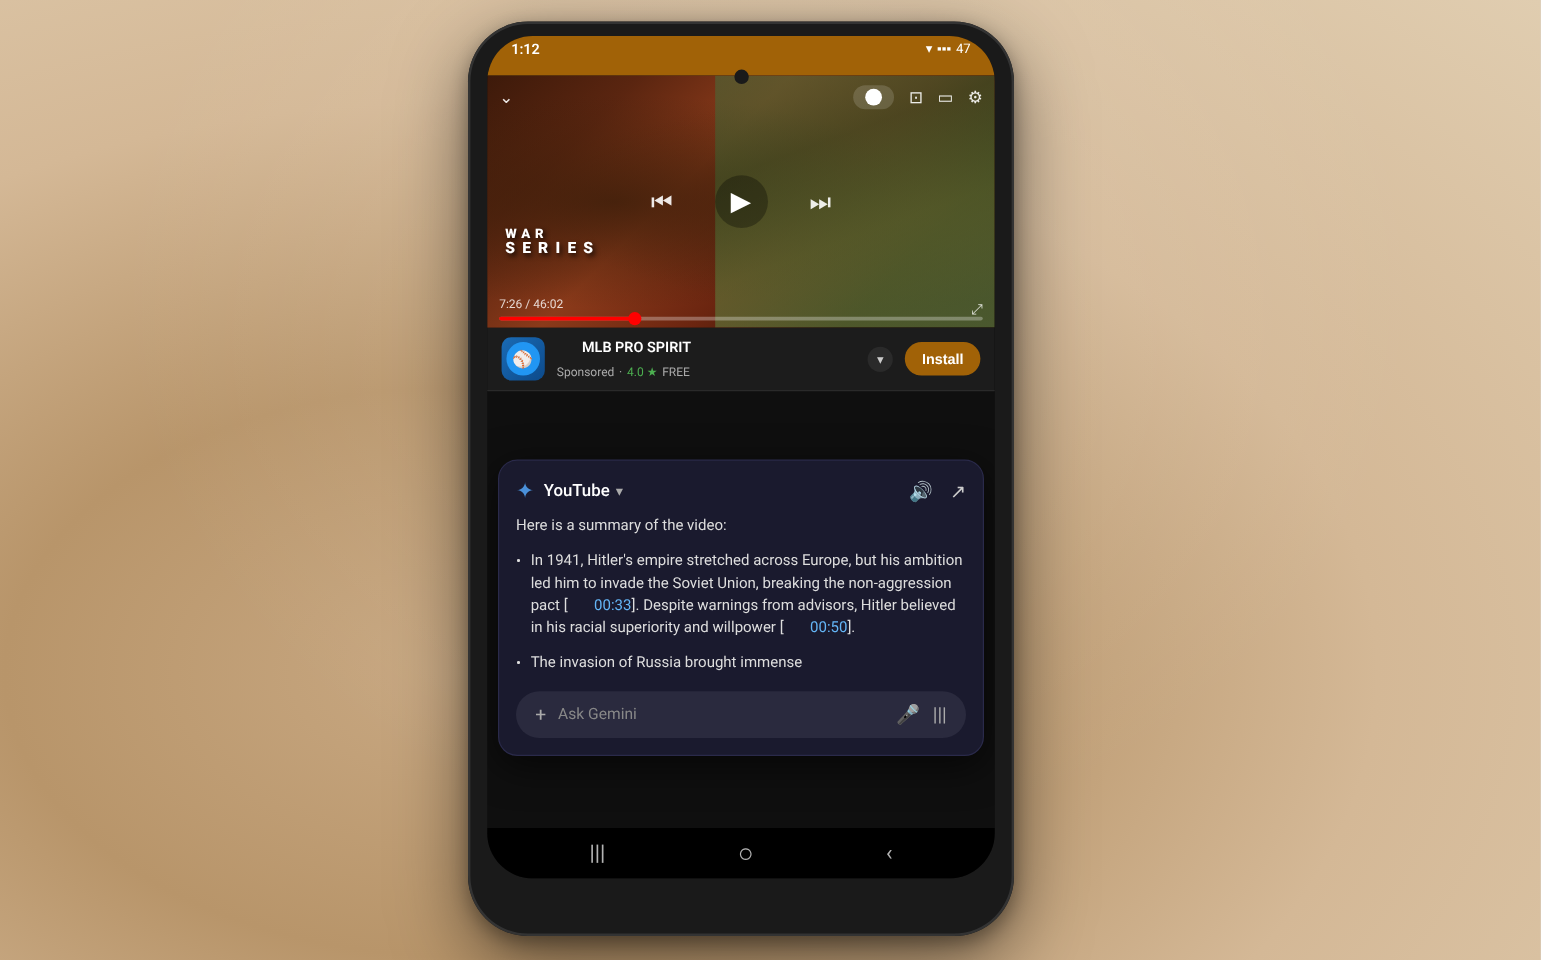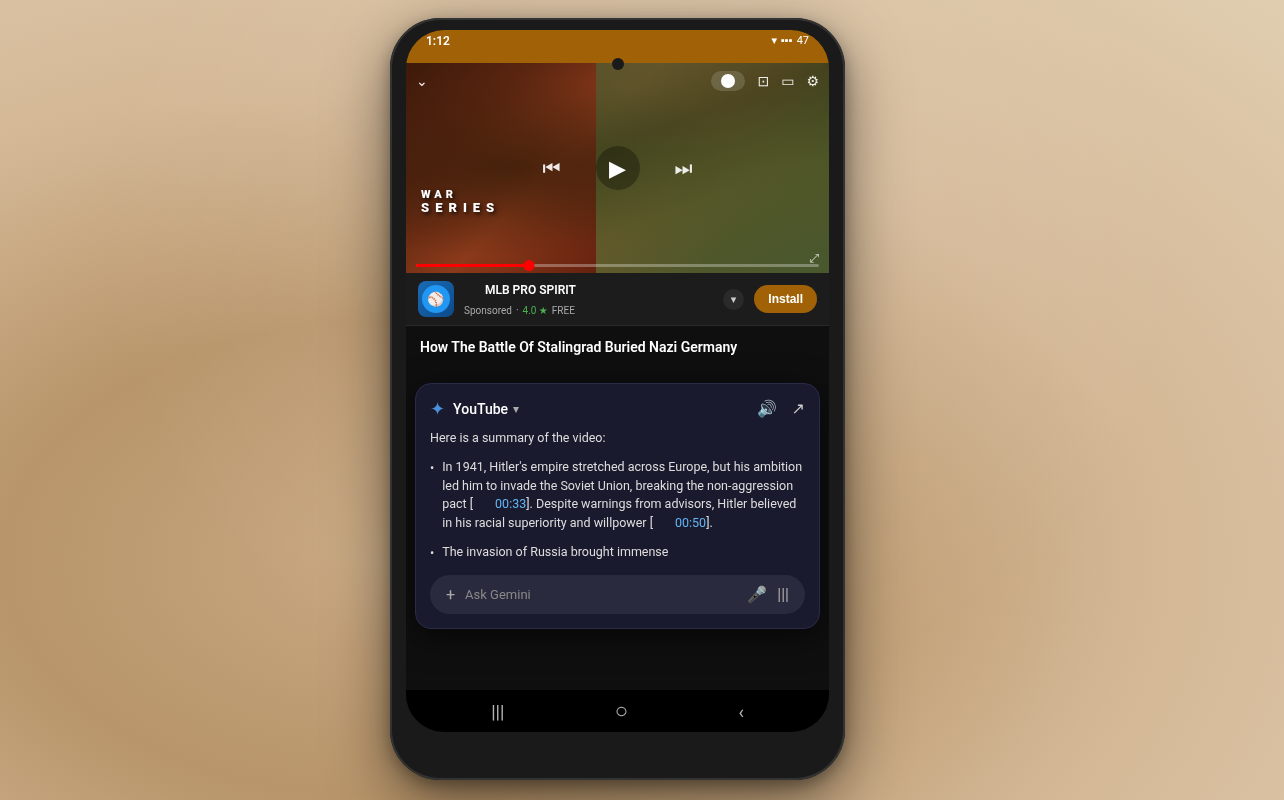--- a/index.html
+++ b/index.html
@@ -561,20 +561,25 @@
 
       <div class="video-center-controls">
         <span class="center-btn">⏮</span>
         <div class="play-btn-main">
           <span>▶</span>
         </div>
         <span class="center-btn">⏭</span>
       </div>
 
       <div class="video-progress">
+        <div class="time-display">
+          <span>7:26</span>
+          <span> / </span>
+          <span>46:02</span>
+        </div>
         <div class="progress-track">
           <div class="progress-fill"></div>
           <div class="progress-thumb"></div>
         </div>
       </div>
 
       <div class="fullscreen-icon">⤢</div>
     </div>
 
     <div class="ad-banner">
@@ -589,23 +594,20 @@
           <span class="ad-rating">4.0 ★</span>
           <span>FREE</span>
         </div>
       </div>
       <div class="ad-dropdown">
         <span>▾</span>
       </div>
       <button class="install-btn">Install</button>
     </div>
 
-    <div class="video-title-area">
-      <div class="video-title">How The Battle Of Stalingrad Buried Nazi Germany</div>
-    </div>
 
     <div class="gemini-overlay">
       <div class="gemini-header">
         <div class="gemini-header-left">
           <span class="gemini-star">✦</span>
           <div class="gemini-source">
             <span class="gemini-source-name">YouTube</span>
             <span class="gemini-chevron">▾</span>
           </div>
         </div>

